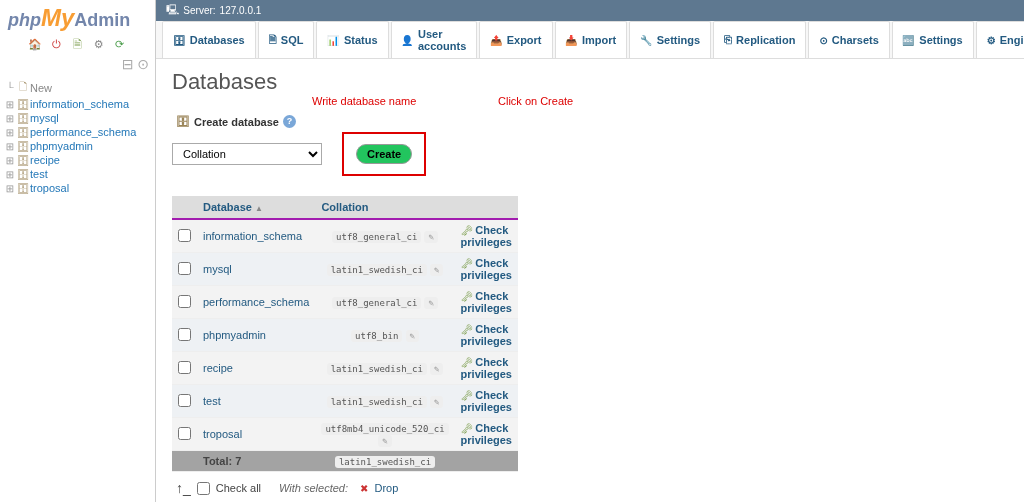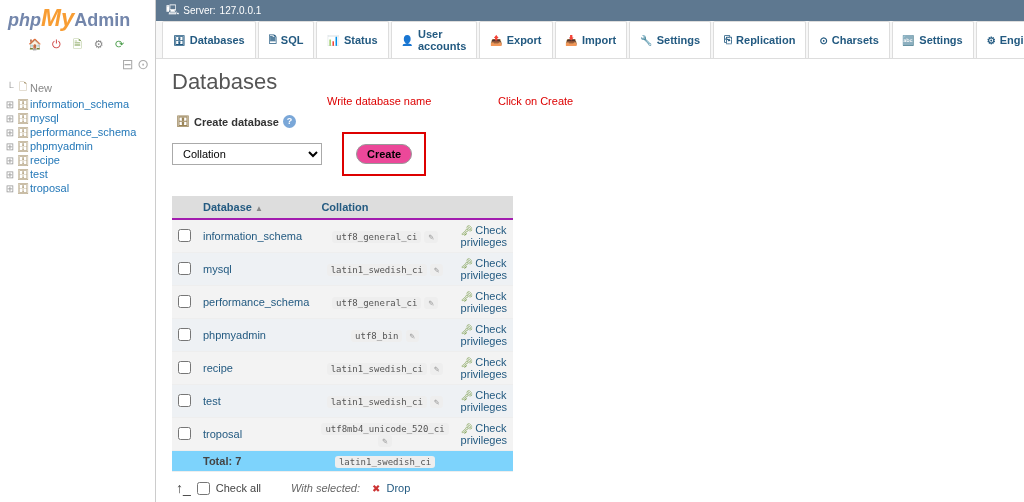--- a/index.html
+++ b/index.html
@@ -28,31 +28,31 @@
 .content { background: #fff; padding: 10px 16px; flex: 1; overflow: auto; }
 h2.page-title { font-size: 22px; font-weight: normal; color: #555; margin-bottom: 14px; }
 .annot { position: absolute; color: #d00; font-size: 11px; }
 .create-panel { position: relative; padding: 6px 0 16px 0; }
 .panel-head { font-weight: bold; color: #333; padding: 0 0 4px 4px; display: flex; align-items: center; gap: 4px; }
 .panel-head .help { width: 13px; height: 13px; border-radius: 50%; background: #7aa7d8; color: #fff; font-size: 9px; line-height: 13px; text-align: center; }
 .create-form { display: flex; gap: 6px; align-items: center; }
 .dbname-input { border: 2px solid #d00; padding: 4px 6px; width: 130px; font-size: 11px; }
 .collation-select { border: 1px solid #aaa; background: #fff; padding: 3px 6px; width: 150px; font-size: 11px; }
 .create-btn-box { border: 2px solid #d00; padding: 10px 12px; margin-left: 14px; }
-.create-btn { background: #ec4899; border: 1px solid #999; border-radius: 10px; padding: 3px 10px; font-size: 11px; font-weight: bold; cursor: pointer; }
+.create-btn { background: #22c55e; border: 1px solid #999; border-radius: 10px; padding: 3px 10px; font-size: 11px; font-weight: bold; cursor: pointer; }
 table.dblist { width: 290px; border-collapse: collapse; margin-top: 4px; }
 table.dblist th { background: #ddd; color: #235a81; font-weight: bold; text-align: left; padding: 5px 6px; border-bottom: 2px solid #a21caf; font-size: 11px; }
 table.dblist td { padding: 4px 6px; font-size: 11px; border-bottom: 1px solid #eee; }
 table.dblist tr:nth-child(odd) td { background: #f3f3f3; }
 table.dblist tr:nth-child(even) td { background: #eef1f4; }
 table.dblist td.dbname a { color: #235a81; }
 table.dblist td.coll { text-align: center; }
 table.dblist td.coll span { background: #eee; font-family: monospace; font-size: 9px; color: #555; padding: 1px 4px; border-radius: 3px; }
-table.dblist td.priv a { color: #235a81; }
-table.dblist tr.total td { background: #7dd3fc; font-weight: bold; }
+table.dblist td.priv a { color: #235a81; font-weight: bold; }
+table.dblist tr.total td { background: #a3a3a3; font-weight: bold; }
 table.dblist tr.total td.coll span { font-weight: normal; }
 .checkall-row { padding: 8px 4px; display: flex; align-items: center; gap: 6px; }
 .checkall-row .arrow { font-size: 14px; }
 .checkall-row a { color: #235a81; text-align: center; }
 a { text-decoration: none; }
 .sort-ico { font-size: 8px; color: #888; }
 .hdr-check { width: 20px; }
 .priv-ico { color: #7a9c4a; font-size: 10px; margin-right: 2px; }
 .drop-ico { color: #c33; font-size: 10px; }
 </style>
@@ -171,21 +171,21 @@
         <div class="tab">
           <span class="ico">⚙</span>
           <span>Engines</span>
         </div>
       </div>
 
     <div class="content">
       <h2 class="page-title">Databases</h2>
 
       <div class="create-panel">
-        <span class="annot" style="left:155px;top:-14px">Write database name</span>
+        <span class="annot" style="left:140px;top:-14px">Write database name</span>
         <span class="annot" style="left:326px;top:-14px">Click on Create</span>
         <div class="panel-head">
           <span style="color:#9a8458">🗄</span>
           <span>Create database</span>
           <span class="help">?</span>
         </div>
         <div class="create-form">
           <select class="collation-select">
             <option>Collation</option>
           </select>
@@ -255,20 +255,20 @@
             <td class="coll"><span>latin1_swedish_ci</span></td>
             <td></td>
           </tr>
         </tbody>
       </table>
 
       <div class="checkall-row">
         <span class="arrow">↑_</span>
         <input type="checkbox" style="">
         <span>Check all</span>
-        <em style="margin-left:24px;color:#666;font-style:italic">With selected:</em>
+        <em style="margin-left:12px;color:#666;font-style:italic">With selected:</em>
         <span class="drop-ico" style="margin-left:6px">✖</span>
         <a href="#">Drop</a>
       </div>
 
     </div>
   </div>
 </div>
 
 </body></html>

